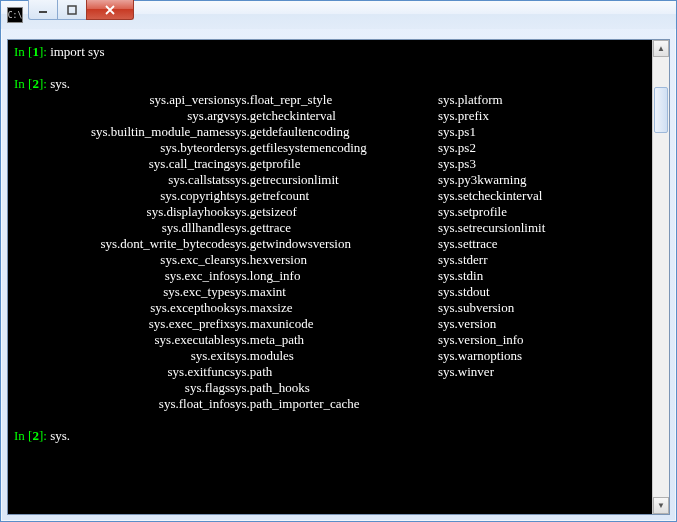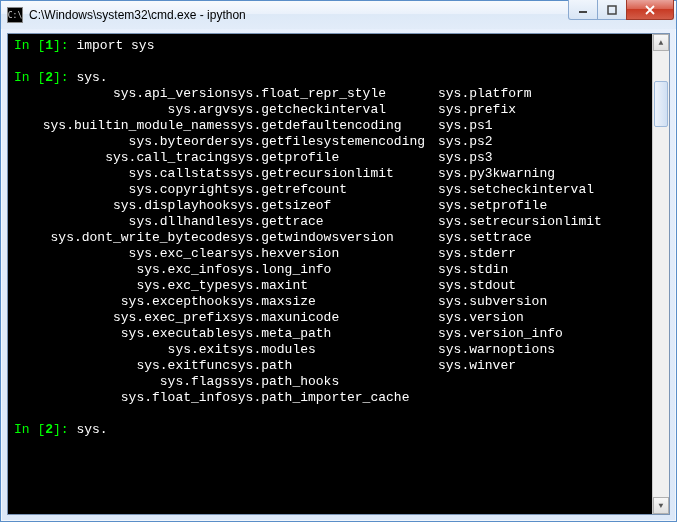--- a/index.html
+++ b/index.html
@@ -69,25 +69,26 @@
 .win-btn.min { border-bottom-left-radius: 3px; }
 .win-btn.close {
   width: 48px;
   background: linear-gradient(to bottom, #e9a29a 0%, #d9604e 48%, #c83a24 49%, #d25c48 100%);
   border-color: #a03828;
   border-bottom-right-radius: 3px;
 }
 .win-btn svg { display: block; }
 .content-area {
   flex: 1;
-  margin: 4px 6px 6px 6px;
+  margin: 10px 6px 6px 6px;
   border: 1px solid #7a94b5;
   background: #000;
   display: flex;
   position: relative;
+  font-family: Liberation Serif, serif;
 }
 .terminal {
   flex: 1;
   padding: 4px 6px;
   color: #fff;
   line-height: 16px;
   white-space: pre;
   overflow: hidden;
 }
 .prompt-in { color: #00ff00; }
@@ -132,21 +133,20 @@
   border: 1px solid #9db8d9;
   border-radius: 2px;
 }
 </style>
 </head>
 <body>
 
 <div class="window">
   <div class="titlebar">
     <span class="title-icon">C:\</span>
-    <span class="title-text">C:\Windows\system32\cmd.exe - ipython</span>
     <div class="win-buttons">
       <div class="win-btn min">
         <svg width="10" height="10">
             <rect x="1" y="6" width="8" height="2" fill="#444"></rect>
           </svg>
       </div>
       <div class="win-btn max">
         <svg width="10" height="10">
             <rect x="1" y="1" width="8" height="8" fill="none" stroke="#444" stroke-width="1.5"></rect>
           </svg>

